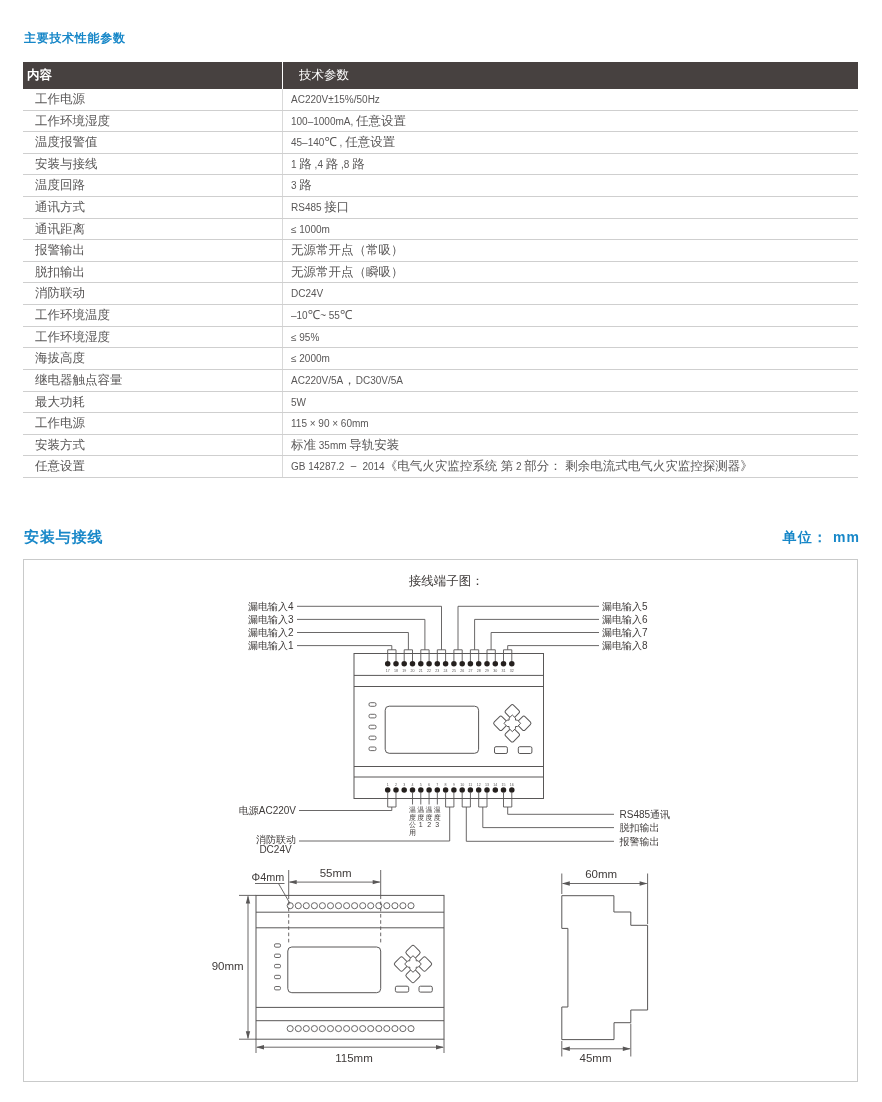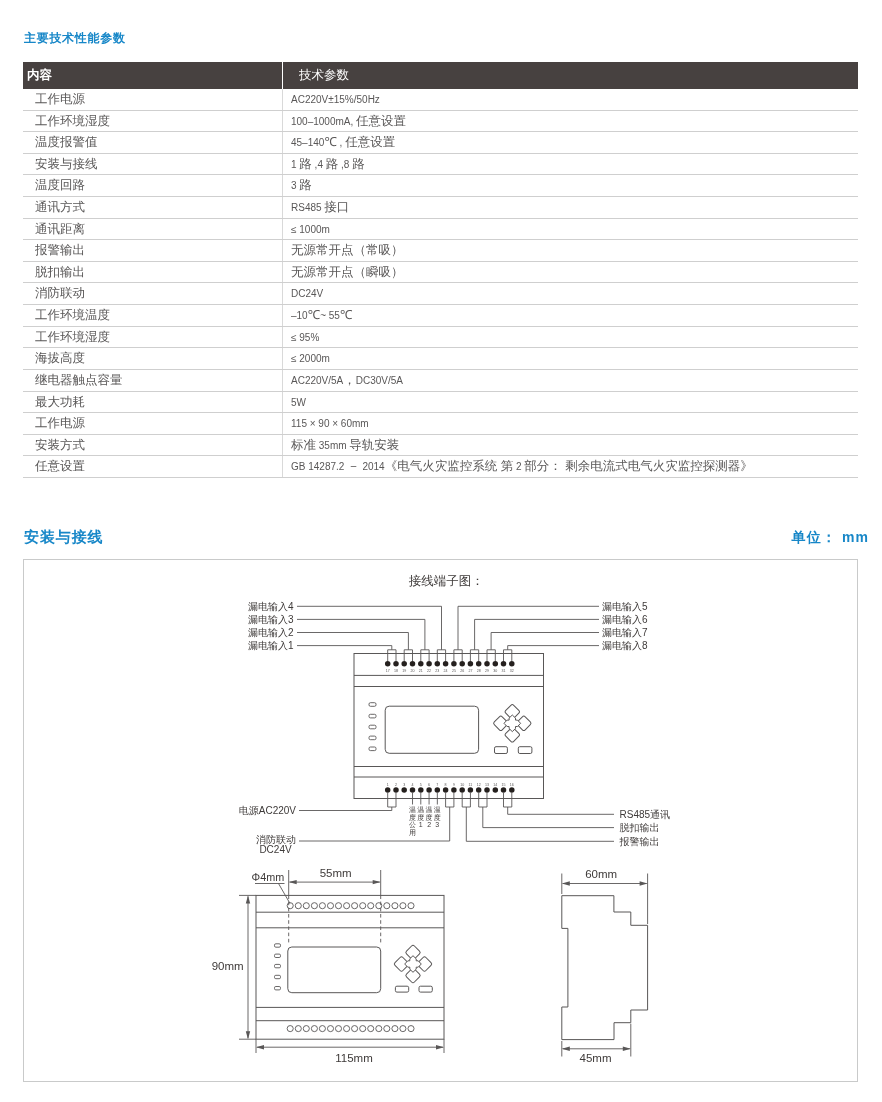--- a/index.html
+++ b/index.html
@@ -115,21 +115,21 @@
     </div>
 
 <div class="r">
       <div class="c1">任意设置</div>
       <div class="c2"><b>GB 14287.2 </b>－<b> 2014</b>《电气火灾监控系统 第<b> 2 </b>部分： 剩余电流式电气火灾监控探测器》</div>
     </div>
 </div>
 
 <div class="sec" style="left:24px;top:528px;font-size:15px;letter-spacing:0.9px;">安装与接线</div>
 
-<div class="sec" style="right:13px;top:529px;font-size:14px;letter-spacing:1.1px;">单位： mm</div>
+<div class="sec" style="right:22px;top:529px;font-size:14px;letter-spacing:1.1px;">单位： mm</div>
 
 <div style="position:absolute;left:23px;top:559px;width:833px;height:521px;border:1px solid #c9caca;"></div>
 <svg style="position:absolute;left:23px;top:559px;" width="835" height="523" viewBox="0 0 835 523">
 
 <text x="385.8" y="26.2" font-size="12.5" fill="#3e3a39">接线端子图：</text>
 
 <rect x="331.0" y="94.5" width="189.5" height="145.0" stroke="#595757" stroke-width="1" fill="none"></rect>
 
 <line x1="331.0" y1="116.4" x2="520.5" y2="116.4" stroke="#595757" stroke-width="1"></line>
 <line x1="331.0" y1="127.5" x2="520.5" y2="127.5" stroke="#595757" stroke-width="1"></line>

